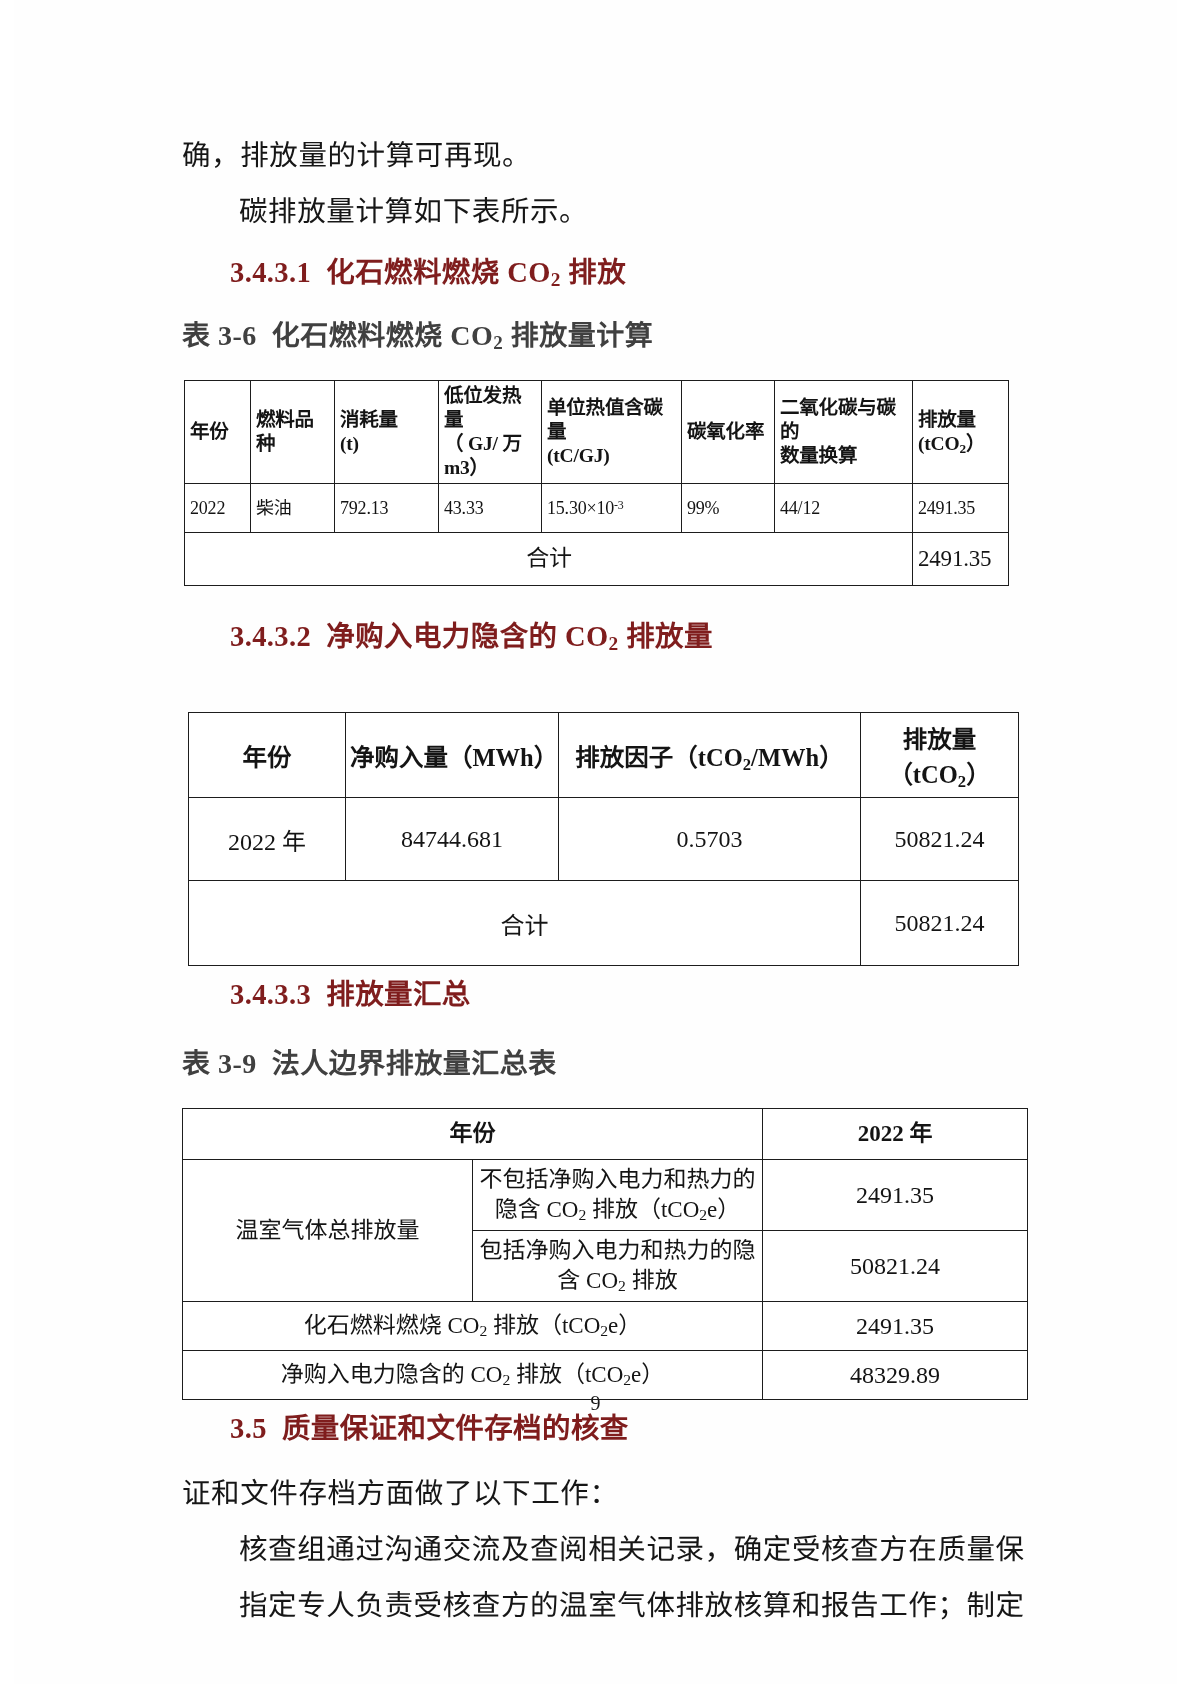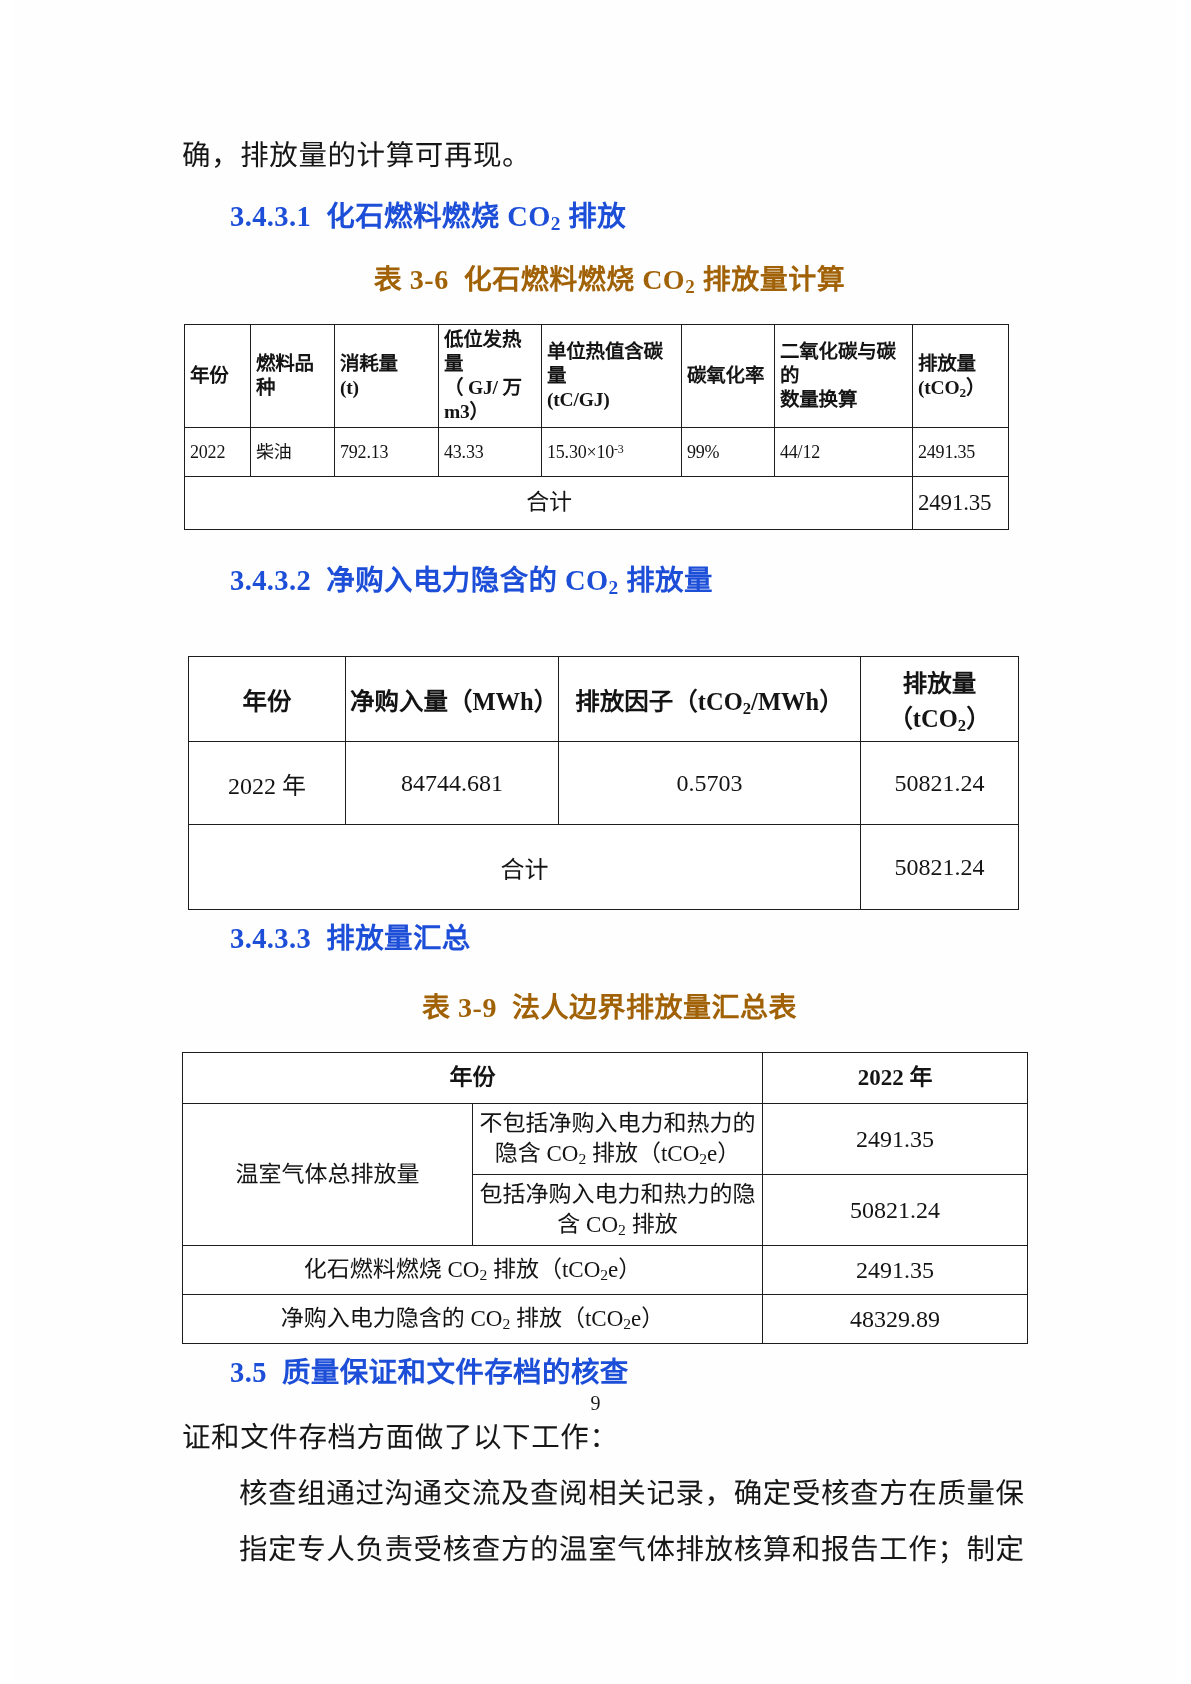--- a/index.html
+++ b/index.html
@@ -37,29 +37,29 @@
     color: #161616;
     white-space: nowrap;
   }
   .indent2 { text-indent: 57px; }
 
   .heading {
     font-weight: bold;
     font-size: 28.5px;
     line-height: 50px;
     letter-spacing: 0.4px;
-    color: #1d4ed8;
+    color: #7f1d1d;
   }
   .table-caption {
     font-weight: bold;
     font-size: 28px;
-    text-align: center;
+    text-align: left;
     line-height: 48px;
     letter-spacing: 0.5px;
-    color: #a16207;
+    color: #404040;
   }
   sub {
     font-size: 0.68em;
     vertical-align: -0.22em;
     line-height: 0;
   }
   sup {
     font-size: 0.66em;
     vertical-align: 0.45em;
     line-height: 0;
@@ -157,20 +157,21 @@
 </style>
 </head>
 <body>
 
 <div class="page">
   <div class="content">
 
     <div style="height:128px"></div>
 
     <div class="body-line">确，排放量的计算可再现。</div>
+    <div class="body-line indent2">碳排放量计算如下表所示。</div>
 
     <div class="spacer-8"></div>
 
     <div class="heading" style="padding-left:48px;">
       <span>3.4.3.1</span>
       <span>&nbsp;化石燃料燃烧 CO<sub>2</sub> 排放</span>
     </div>
 
     <div class="spacer-14"></div>
 

